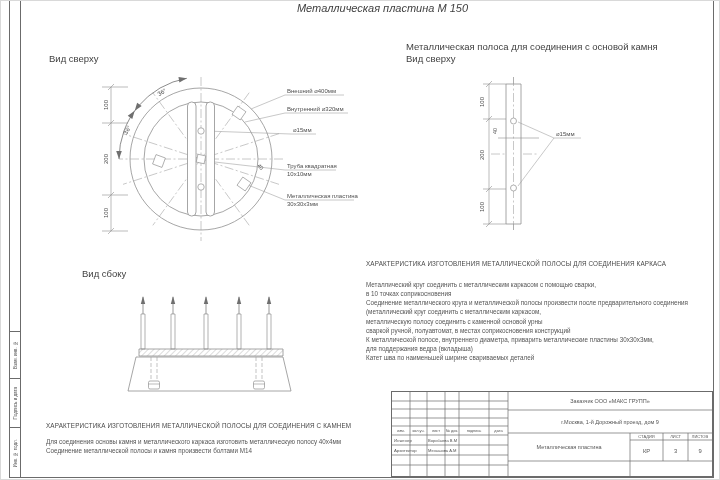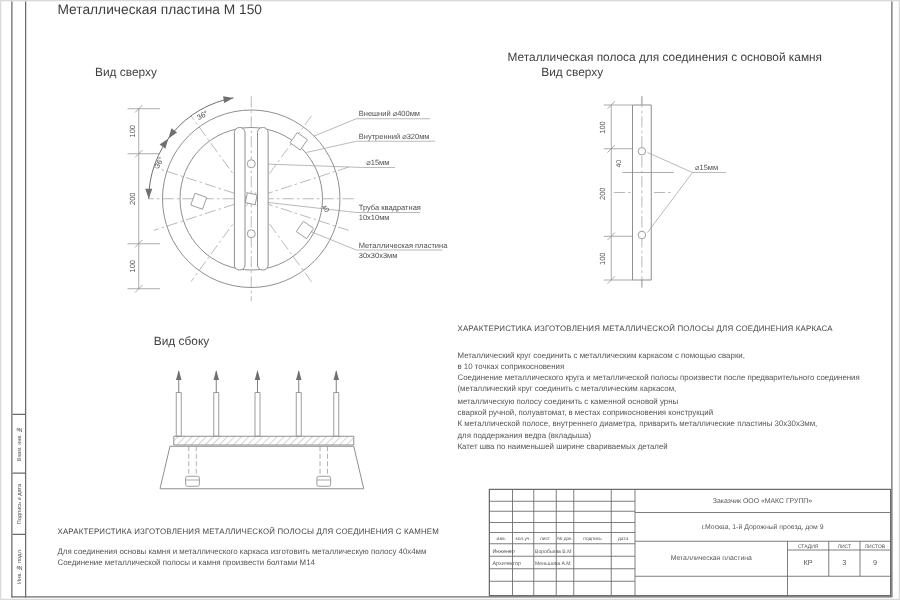--- a/index.html
+++ b/index.html
@@ -1,21 +1,21 @@
 <!DOCTYPE html>
 <html><head>
 <meta charset="utf-8">
 <style>
   html,body{margin:0;padding:0;background:#fff;}
   .sheet{position:relative;width:720px;height:480px;background:#fff;border:1px solid #d9d9d9;
          overflow:hidden;font-family:"Liberation Sans",sans-serif;color:#4a4a4a;box-sizing:border-box;}
   .abs{position:absolute;}
-  .pagetitle{left:0;right:0;top:1px;padding-left:45px;font-size:11px;color:#3f3f3f;}
+  .pagetitle{left:0;right:0;top:1px;text-align:center;padding-left:45px;font-size:11px;color:#3f3f3f;font-style:italic;}
   .h1{font-size:9.5px;color:#3f3f3f;white-space:nowrap;}
-  .h2{font-size:9.5px;color:#3f3f3f;white-space:nowrap;margin-left:27px;}
+  .h2{font-size:9.5px;color:#3f3f3f;white-space:nowrap;}
   .spec-h{font-size:6.3px;color:#474747;white-space:nowrap;letter-spacing:.15px;}
   .spec-line{font-size:6.3px;line-height:9.15px;color:#555;white-space:nowrap;}
   line,path,circle,rect,polygon{vector-effect:non-scaling-stroke;}
   .tb{border:1px solid #6b6b6b;box-sizing:border-box;}
   .tb .cell{position:absolute;display:flex;align-items:center;justify-content:center;color:#555;}
   .tb .left{justify-content:flex-start;}
   .frame-col{left:8px;top:0;width:12px;height:477px;border-left:1px solid #6b6b6b;border-right:1px solid #6b6b6b;box-sizing:border-box;}
   .frame-cell{position:absolute;left:0;width:100%;border-top:1px solid #6b6b6b;display:flex;align-items:center;justify-content:center;box-sizing:border-box;}
   .vtext{writing-mode:vertical-rl;transform:rotate(180deg);font-size:4.5px;color:#555;white-space:nowrap;}
   .fline{background:#6b6b6b;}
@@ -24,21 +24,21 @@
 </head>
 <body>
 
 <div class="sheet">
 
   <div class="abs pagetitle">Металлическая пластина М 150</div>
 
   <div class="abs h2" style="left:48px;top:52px;">Вид сверху</div>
   <div class="abs h1" style="left:405px;top:40px;">Металлическая полоса для соединения с основой камня</div>
   <div class="abs h2" style="left:405px;top:52px;">Вид сверху</div>
-  <div class="abs h2" style="left:95px;top:267px;">Вид сбоку</div>
+  <div class="abs h2" style="left:81px;top:267px;">Вид сбоку</div>
 
   <svg class="abs" style="left:95px;top:73px;" width="292" height="180" viewBox="0 0 292 180">
 
     <g stroke="#9a9a9a" stroke-width="0.55" stroke-dasharray="9 2.5 2 2.5">
       <line x1="105" y1="3" x2="105" y2="167"></line>
       <line x1="105" y1="3" x2="105" y2="167" transform="rotate(36 105 85)"></line>
       <line x1="105" y1="3" x2="105" y2="167" transform="rotate(72 105 85)"></line>
       <line x1="105" y1="3" x2="105" y2="167" transform="rotate(90 105 85)"></line>
       <line x1="105" y1="3" x2="105" y2="167" transform="rotate(108 105 85)"></line>
       <line x1="105" y1="3" x2="105" y2="167" transform="rotate(144 105 85)"></line>

